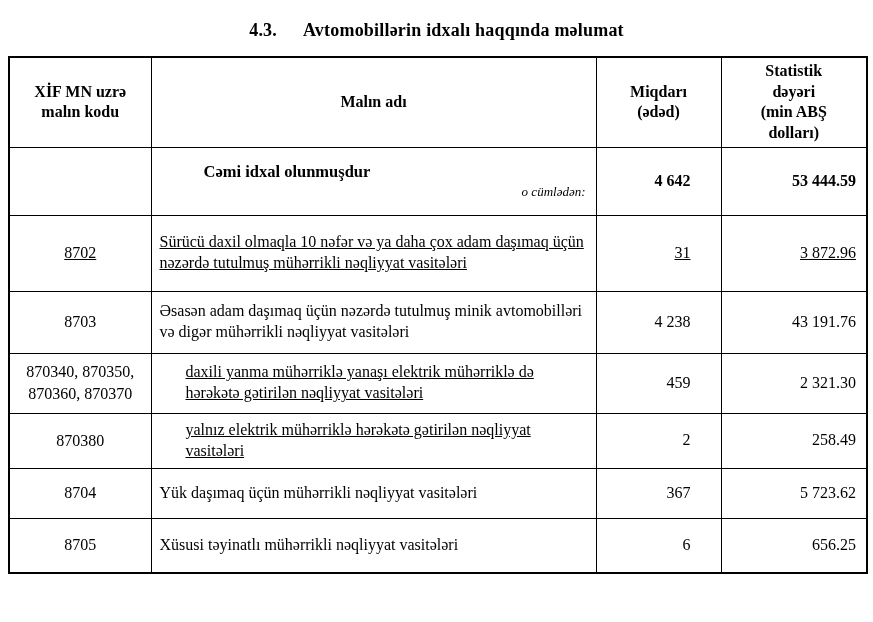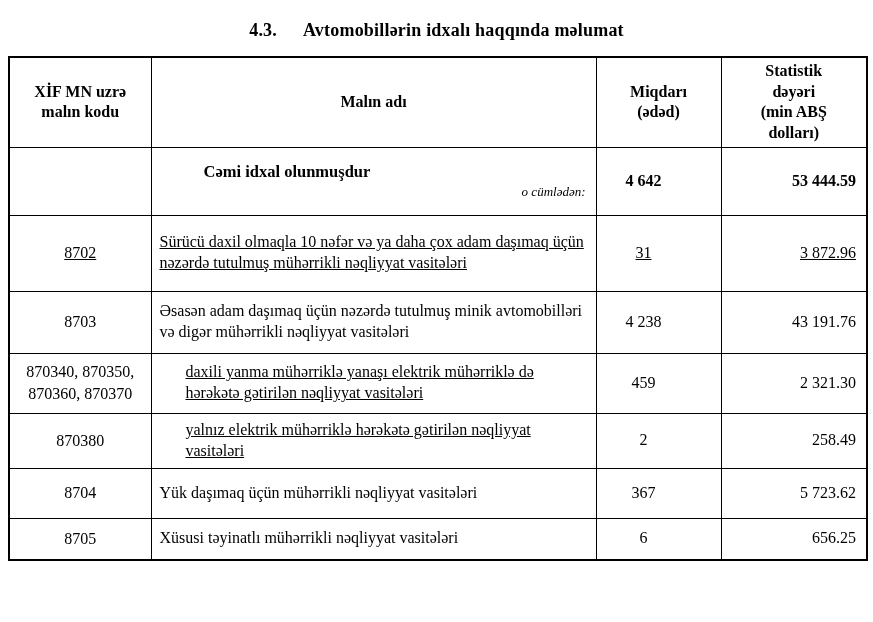--- a/index.html
+++ b/index.html
@@ -43,21 +43,21 @@
     padding: 2px 4px;
   }
   th span { display: block; }
 
   td { font-size: 16px; line-height: 1.3; }
 
   td.code { text-align: center; padding: 2px 6px; line-height: 1.35; }
   td.name { text-align: left; padding: 3px 10px 3px 8px; }
   td.name.indent { padding-left: 34px; text-decoration: underline; }
   td.name.center { text-align: center; padding-left: 8px; }
-  td.qty { text-align: center; padding-right: 30px; }
+  td.qty { text-align: right; padding-right: 30px; }
   td.val { text-align: right; padding-right: 10px; }
 
   tr.total-row td.name { padding-left: 52px; }
   tr.total-row .name-main { font-weight: bold; font-size: 16.5px; display: block; }
   tr.total-row .name-sub  { font-style: italic; font-size: 13px; display: block; padding-left: 40px; margin-top: 1px; text-align: right; }
   tr.total-row td.qty, tr.total-row td.val { font-weight: bold; }
 </style>
 </head>
 <body>
 
@@ -126,20 +126,20 @@
       <td class="name indent">yalnız elektrik mühərriklə hərəkətə gətirilən nəqliyyat vasitələri</td>
       <td class="qty">2</td>
       <td class="val">258.49</td>
     </tr>
     <tr style="height:50px;">
       <td class="code">8704</td>
       <td class="name">Yük daşımaq üçün mühərrikli nəqliyyat vasitələri</td>
       <td class="qty">367</td>
       <td class="val">5 723.62</td>
     </tr>
-    <tr style="height:42px;">
+    <tr style="height:55px;">
       <td class="code">8705</td>
       <td class="name">Xüsusi təyinatlı mühərrikli nəqliyyat vasitələri</td>
       <td class="qty">6</td>
       <td class="val">656.25</td>
     </tr>
   </tbody>
 </table>
 
 </body></html>

